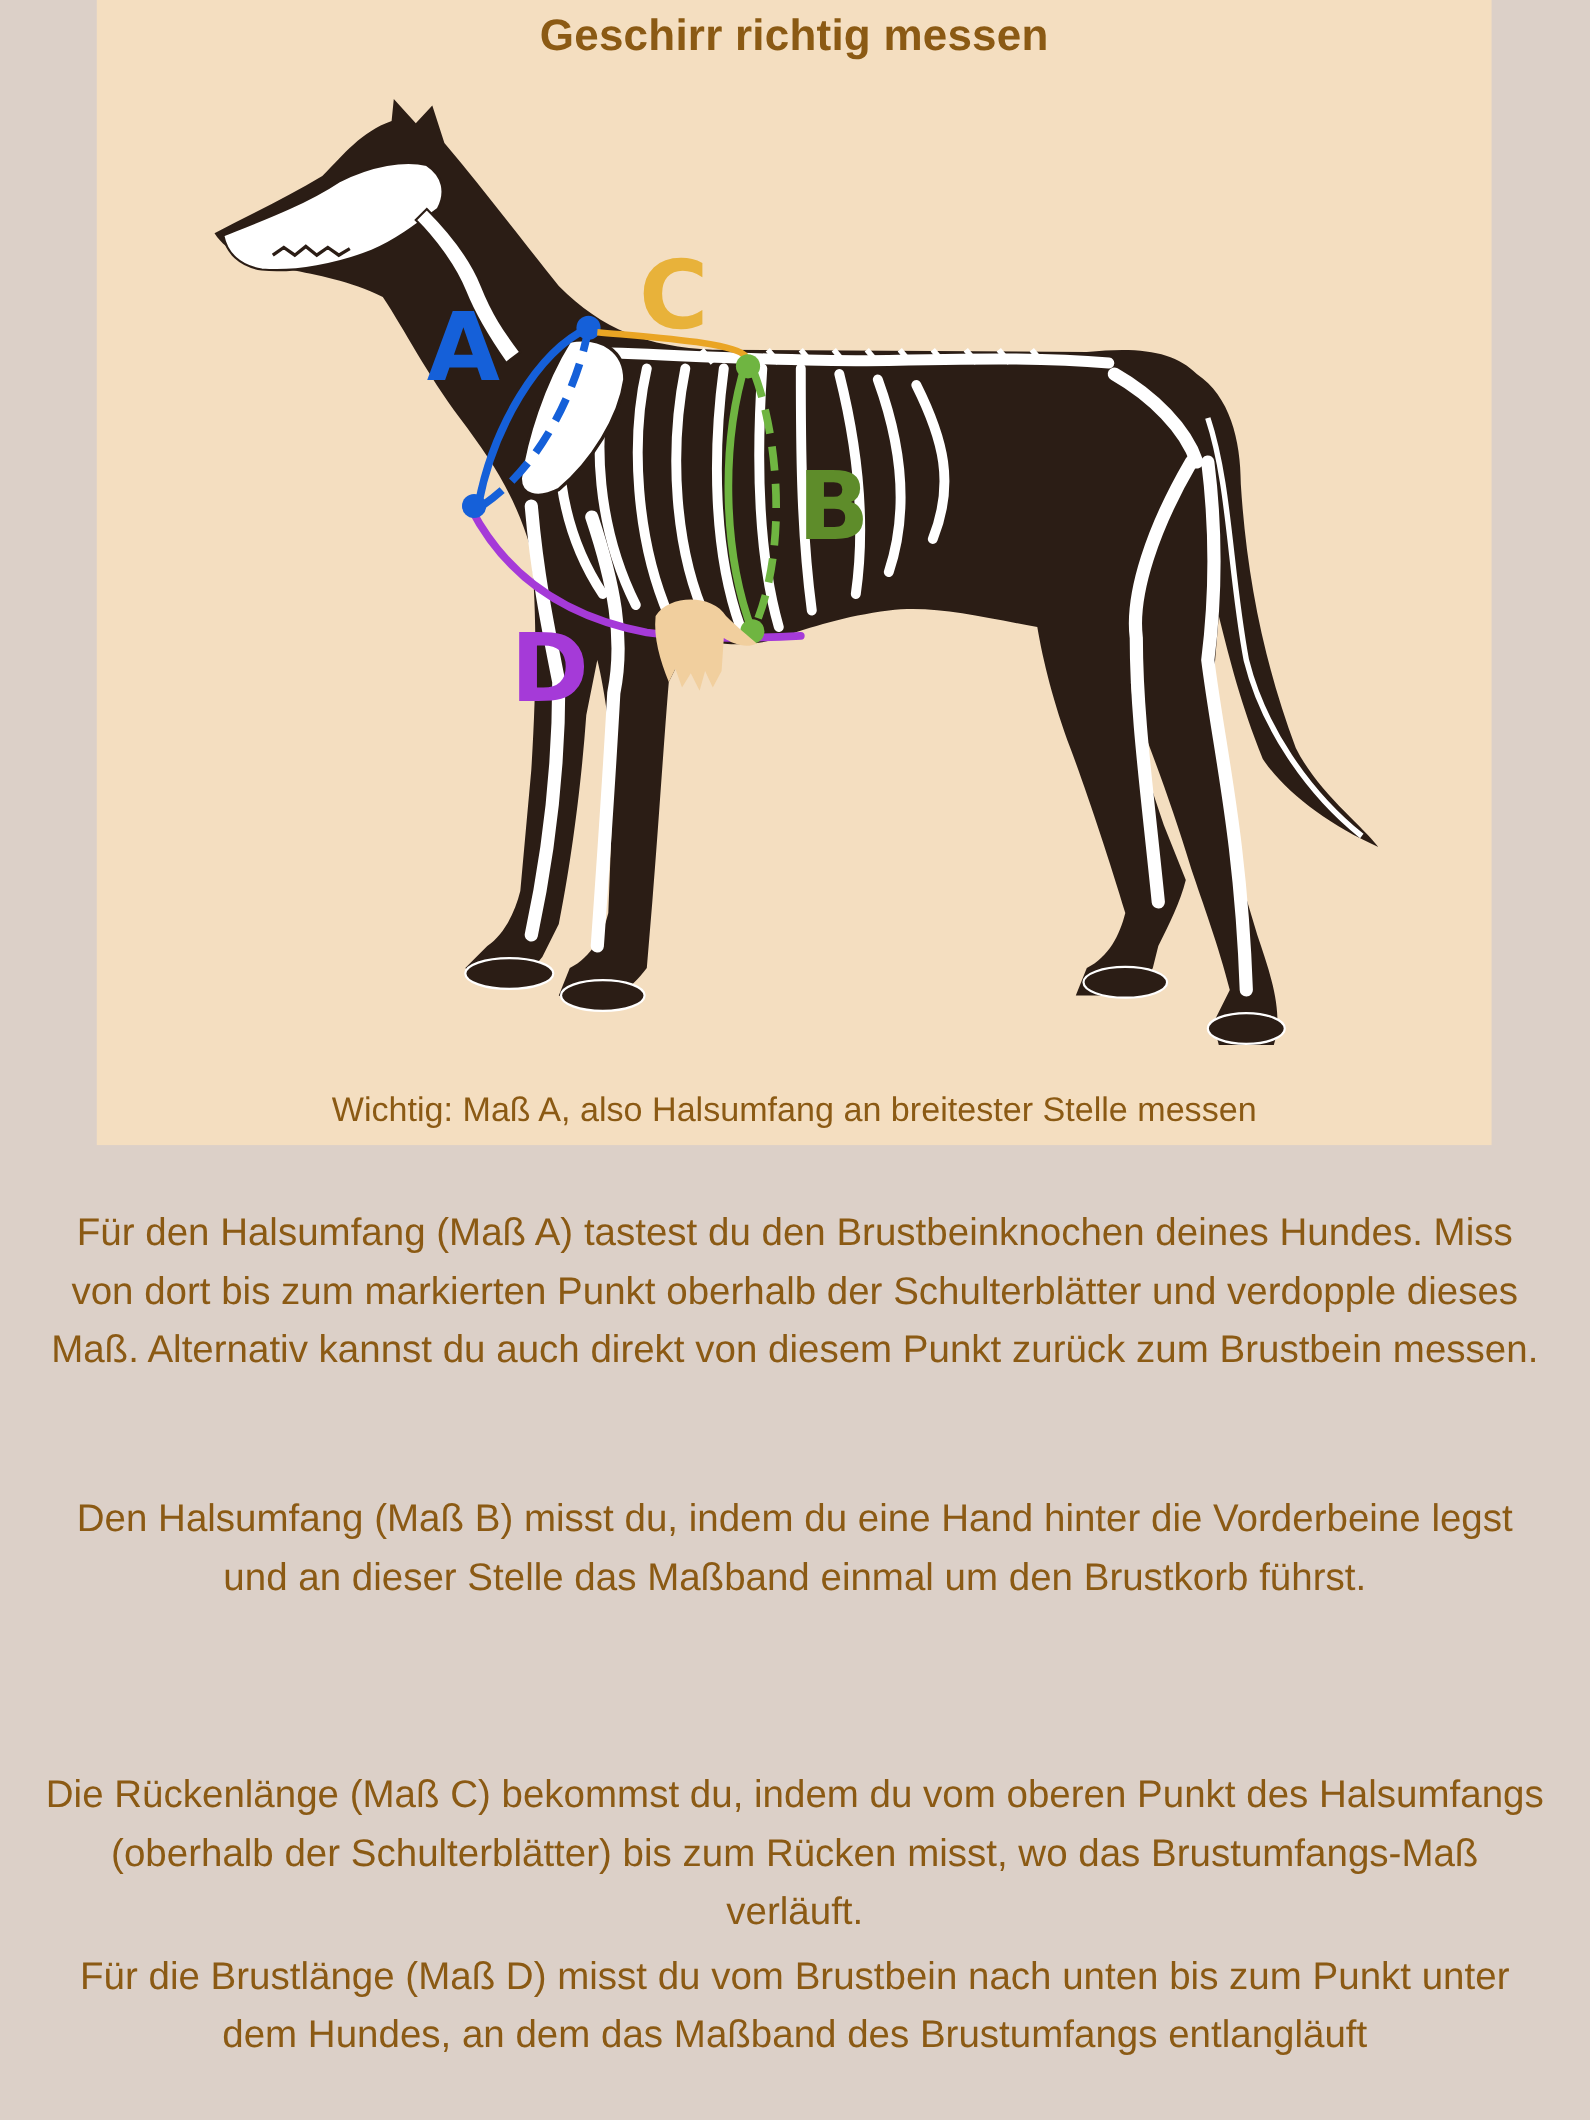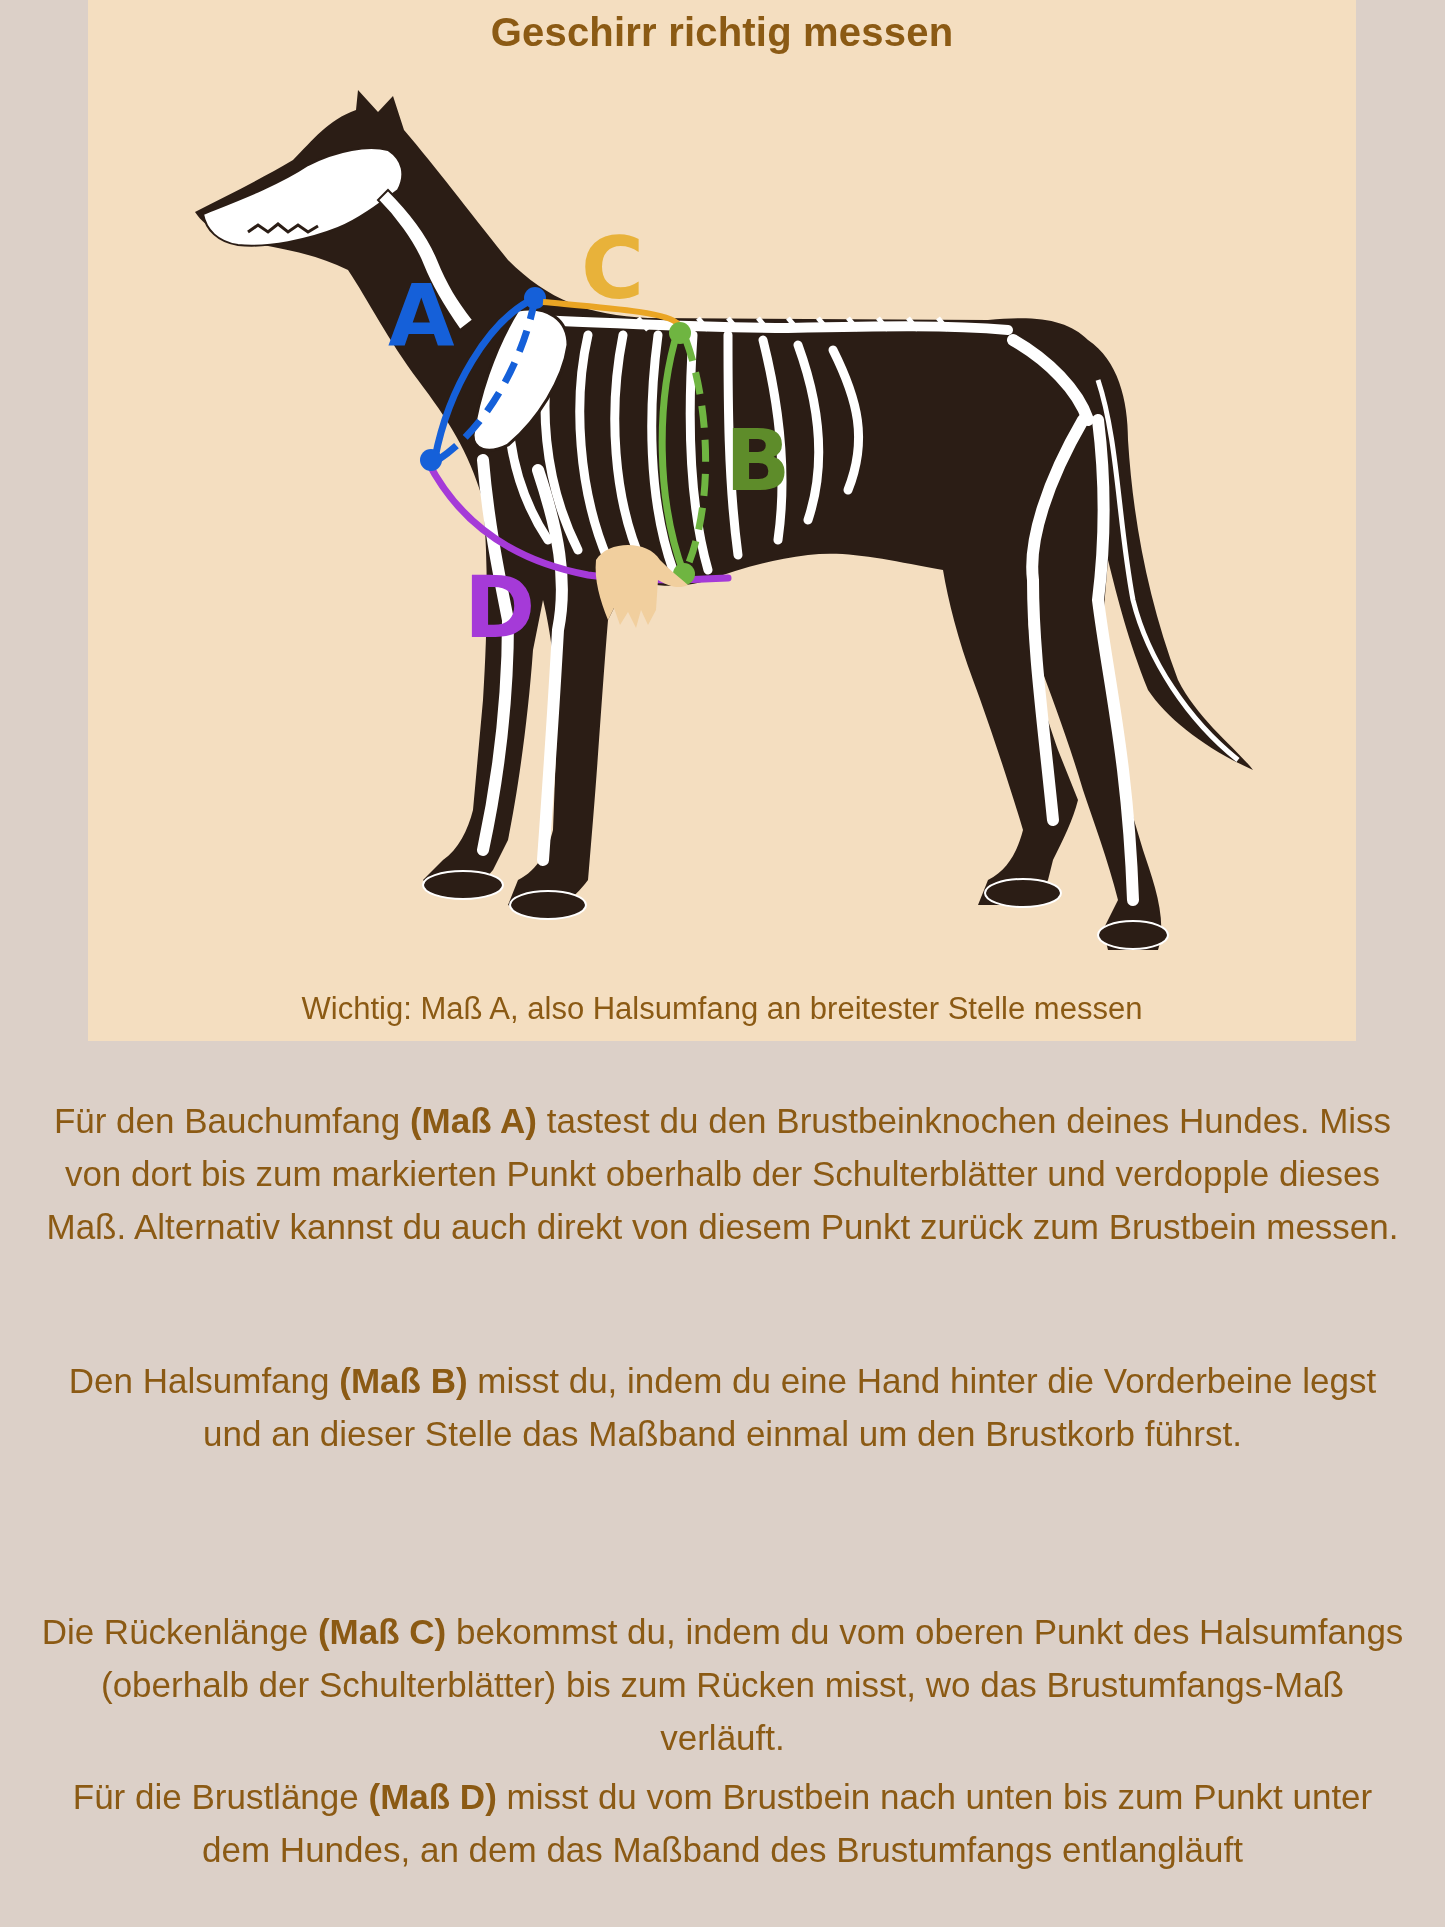--- a/index.html
+++ b/index.html
@@ -23,21 +23,21 @@
   .ruler-icon { display:inline-block; vertical-align:-4px; margin-left:8px; }
   .illustration { position:absolute; left:0; top:0; width:1268px; height:1000px; }
   .caption {
     position:absolute; left:0; top:985px; width:100%;
     text-align:center; font-size:31px; line-height:48px; color:#8b5a14;
   }
   .body-text {
     position:absolute; left:40px; width:1365px;
     text-align:center; font-size:35px; line-height:53px; color:#8b5a14;
   }
-  .body-text b { font-weight:bold; }
+  .body-text b { font-weight:normal; }
   .p1 { top:1094px; }
   .p2 { top:1354px; }
   .p3 { top:1605px; }
   .p4 { top:1770px; }
   .mlabel { font-family:"DejaVu Sans", sans-serif; font-weight:bold; font-size:86px; }
 </style>
 </head>
 <body>
 
 <div class="panel">
@@ -174,19 +174,19 @@
     <text class="mlabel" x="376" y="637" fill="#a53ad8">D</text>
   </svg>
 
   <div class="title">
     <span class="line">Geschirr richtig messen</span>
   </div>
 
   <div class="caption">Wichtig: Maß A, also Halsumfang an breitester Stelle messen</div>
 </div>
 
-<div class="body-text p1"><span>Für den Bauchumfang </span><b>(Maß A)</b><span> tastest du den Brustbeinknochen deines Hundes. Miss von dort bis zum markierten Punkt oberhalb der Schulterblätter und verdopple dieses Maß. Alternativ kannst du auch direkt von diesem Punkt zurück zum Brustbein messen.</span></div>
+<div class="body-text p1"><span>Für den Halsumfang </span><b>(Maß A)</b><span> tastest du den Brustbeinknochen deines Hundes. Miss von dort bis zum markierten Punkt oberhalb der Schulterblätter und verdopple dieses Maß. Alternativ kannst du auch direkt von diesem Punkt zurück zum Brustbein messen.</span></div>
 
 <div class="body-text p2"><span>Den Halsumfang </span><b>(Maß B)</b><span> misst du, indem du eine Hand hinter die Vorderbeine legst und an dieser Stelle das Maßband einmal um den Brustkorb führst.</span></div>
 
 <div class="body-text p3"><span>Die Rückenlänge </span><b>(Maß C)</b><span> bekommst du, indem du vom oberen Punkt des Halsumfangs (oberhalb der Schulterblätter) bis zum Rücken misst, wo das Brustumfangs-Maß verläuft.</span></div>
 
 <div class="body-text p4"><span>Für die Brustlänge </span><b>(Maß D)</b><span> misst du vom Brustbein nach unten bis zum Punkt unter dem Hundes, an dem das Maßband des Brustumfangs entlangläuft</span></div>
 
 </body></html>

